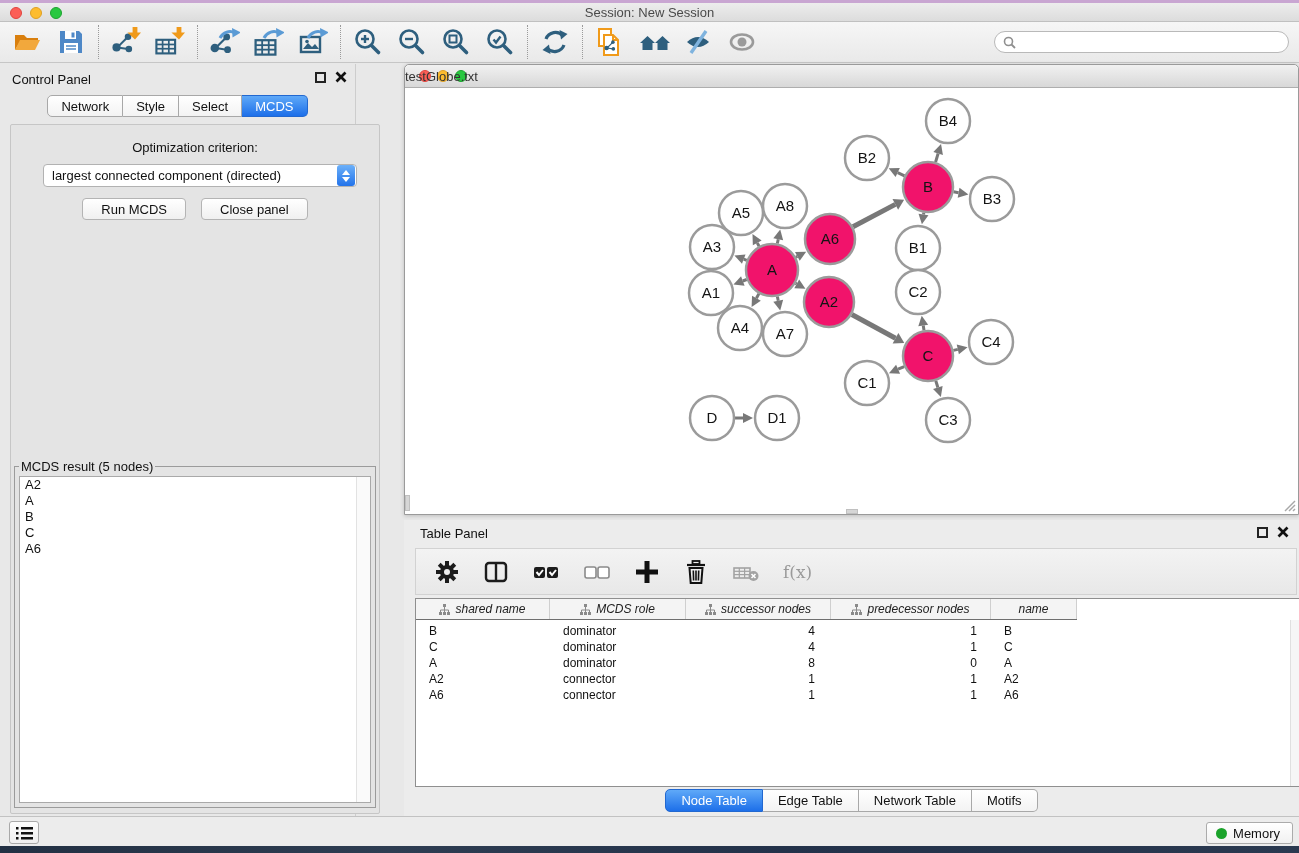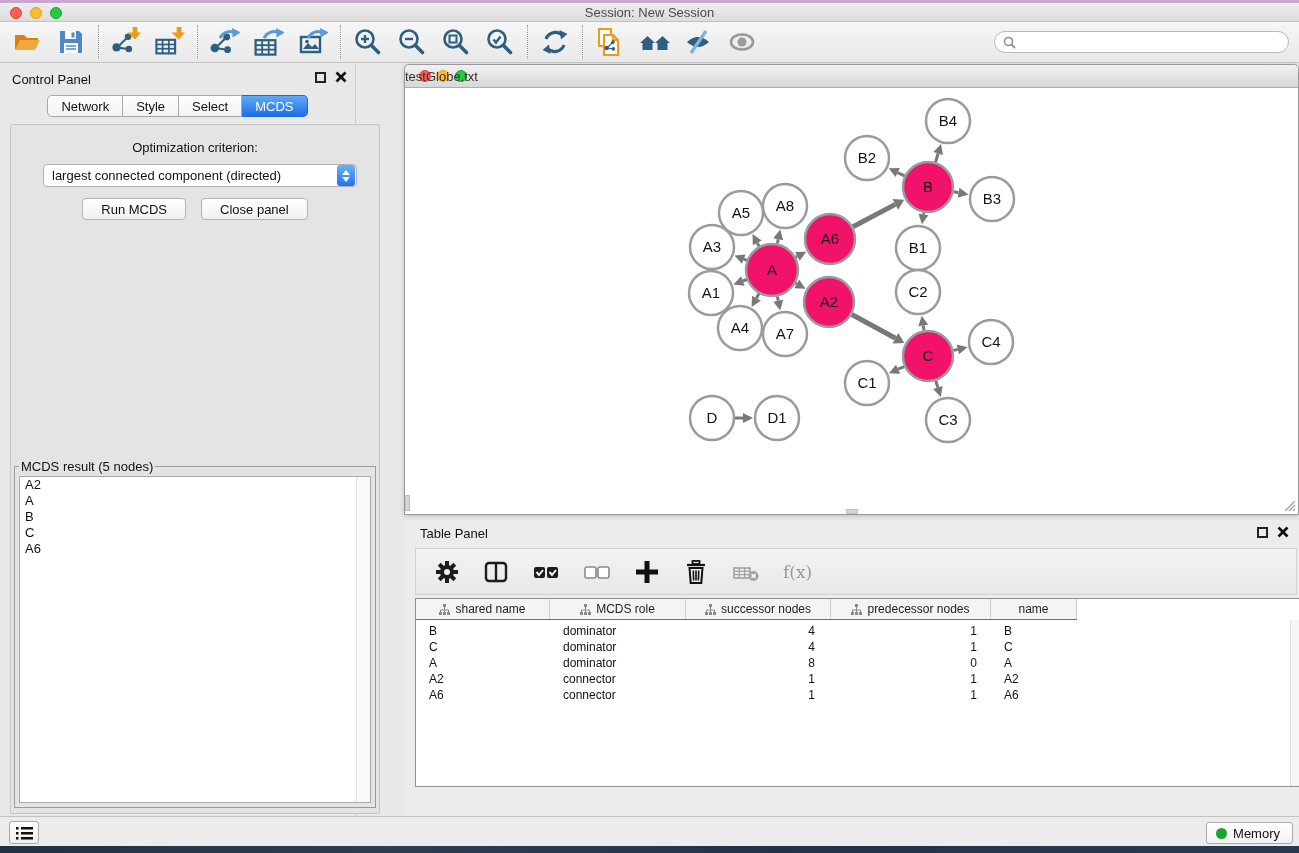--- a/index.html
+++ b/index.html
@@ -90,21 +90,21 @@
 
   
   .table-panel { position:absolute; left:404px; top:520px; width:895px; height:296px; background:#ececec; }
   .tp-title { position:absolute; left:16px; top:6px; font-size:13px; color:#111; }
   .tp-toolbar { position:absolute; left:11px; right:2px; top:28px; height:47px;
     background:linear-gradient(#f3f3f3,#e8e8e8); border:1px solid #d2d2d2;
     display:flex; align-items:center; gap:23px; padding-left:18px; }
   .fx { font-family:"DejaVu Serif", serif; font-size:17px; color:#9a9a9a; }
   .data-table { position:absolute; left:11px; top:78px; width:886px; height:189px; background:#fff;
     border:1px solid #8f8f8f; overflow:hidden; }
-  .thead { display:flex; height:21px; background:#f4f4f4; border-bottom:1px solid #6f6f6f; width:661px; }
+  .thead { display:flex; height:21px; background:#f4f4f4; border-bottom:1px solid #6f6f6f; width:661px;font-style:italic; }
   .th { display:flex; align-items:center; justify-content:center; gap:5px; font-size:12px;
     color:#222; border-right:1px solid #cfcfcf; height:100%; }
   .trow { display:flex; height:16px; align-items:center; }
   .tcell { font-size:12px; color:#111; height:16px; line-height:16px; }
   .w0 { width:134px; } .w1 { width:136px; } .w2 { width:145px; } .w3 { width:160px; } .w4 { width:86px; }
   .c0 { width:134px; padding-left:13px; } .c1 { width:136px; padding-left:13px; }
   .c2 { width:145px; text-align:right; padding-right:16px; }
   .c3 { width:160px; text-align:right; padding-right:14px; }
   .c4 { width:86px; padding-left:13px; }
   .table-scroll { position:absolute; right:0; top:21px; bottom:0; width:10px; background:#f6f6f6;
@@ -612,20 +612,34 @@
             <div class="tcell c0">A6</div>
             <div class="tcell c1">connector</div>
             <div class="tcell c2">1</div>
             <div class="tcell c3">1</div>
             <div class="tcell c4">A6</div>
           </div>
         </div>
       <div class="table-scroll"></div>
     </div>
 
+    <div class="tp-tabs">
+      <div class="seg first active">
+          <span>Node Table</span>
+        </div>
+      <div class="seg">
+          <span>Edge Table</span>
+        </div>
+      <div class="seg">
+          <span>Network Table</span>
+        </div>
+      <div class="seg last">
+          <span>Motifs</span>
+        </div>
+    </div>
   </div>
 
   <div class="status-bar">
     <div class="list-btn">
       <svg width="19" height="16">
         <rect x="1" y="2" width="2.5" height="2.5" fill="#111"></rect>
           <rect x="6" y="2" width="12" height="2.5" fill="#111"></rect>
         <rect x="1" y="7" width="2.5" height="2.5" fill="#111"></rect>
           <rect x="6" y="7" width="12" height="2.5" fill="#111"></rect>
         <rect x="1" y="12" width="2.5" height="2.5" fill="#111"></rect>

